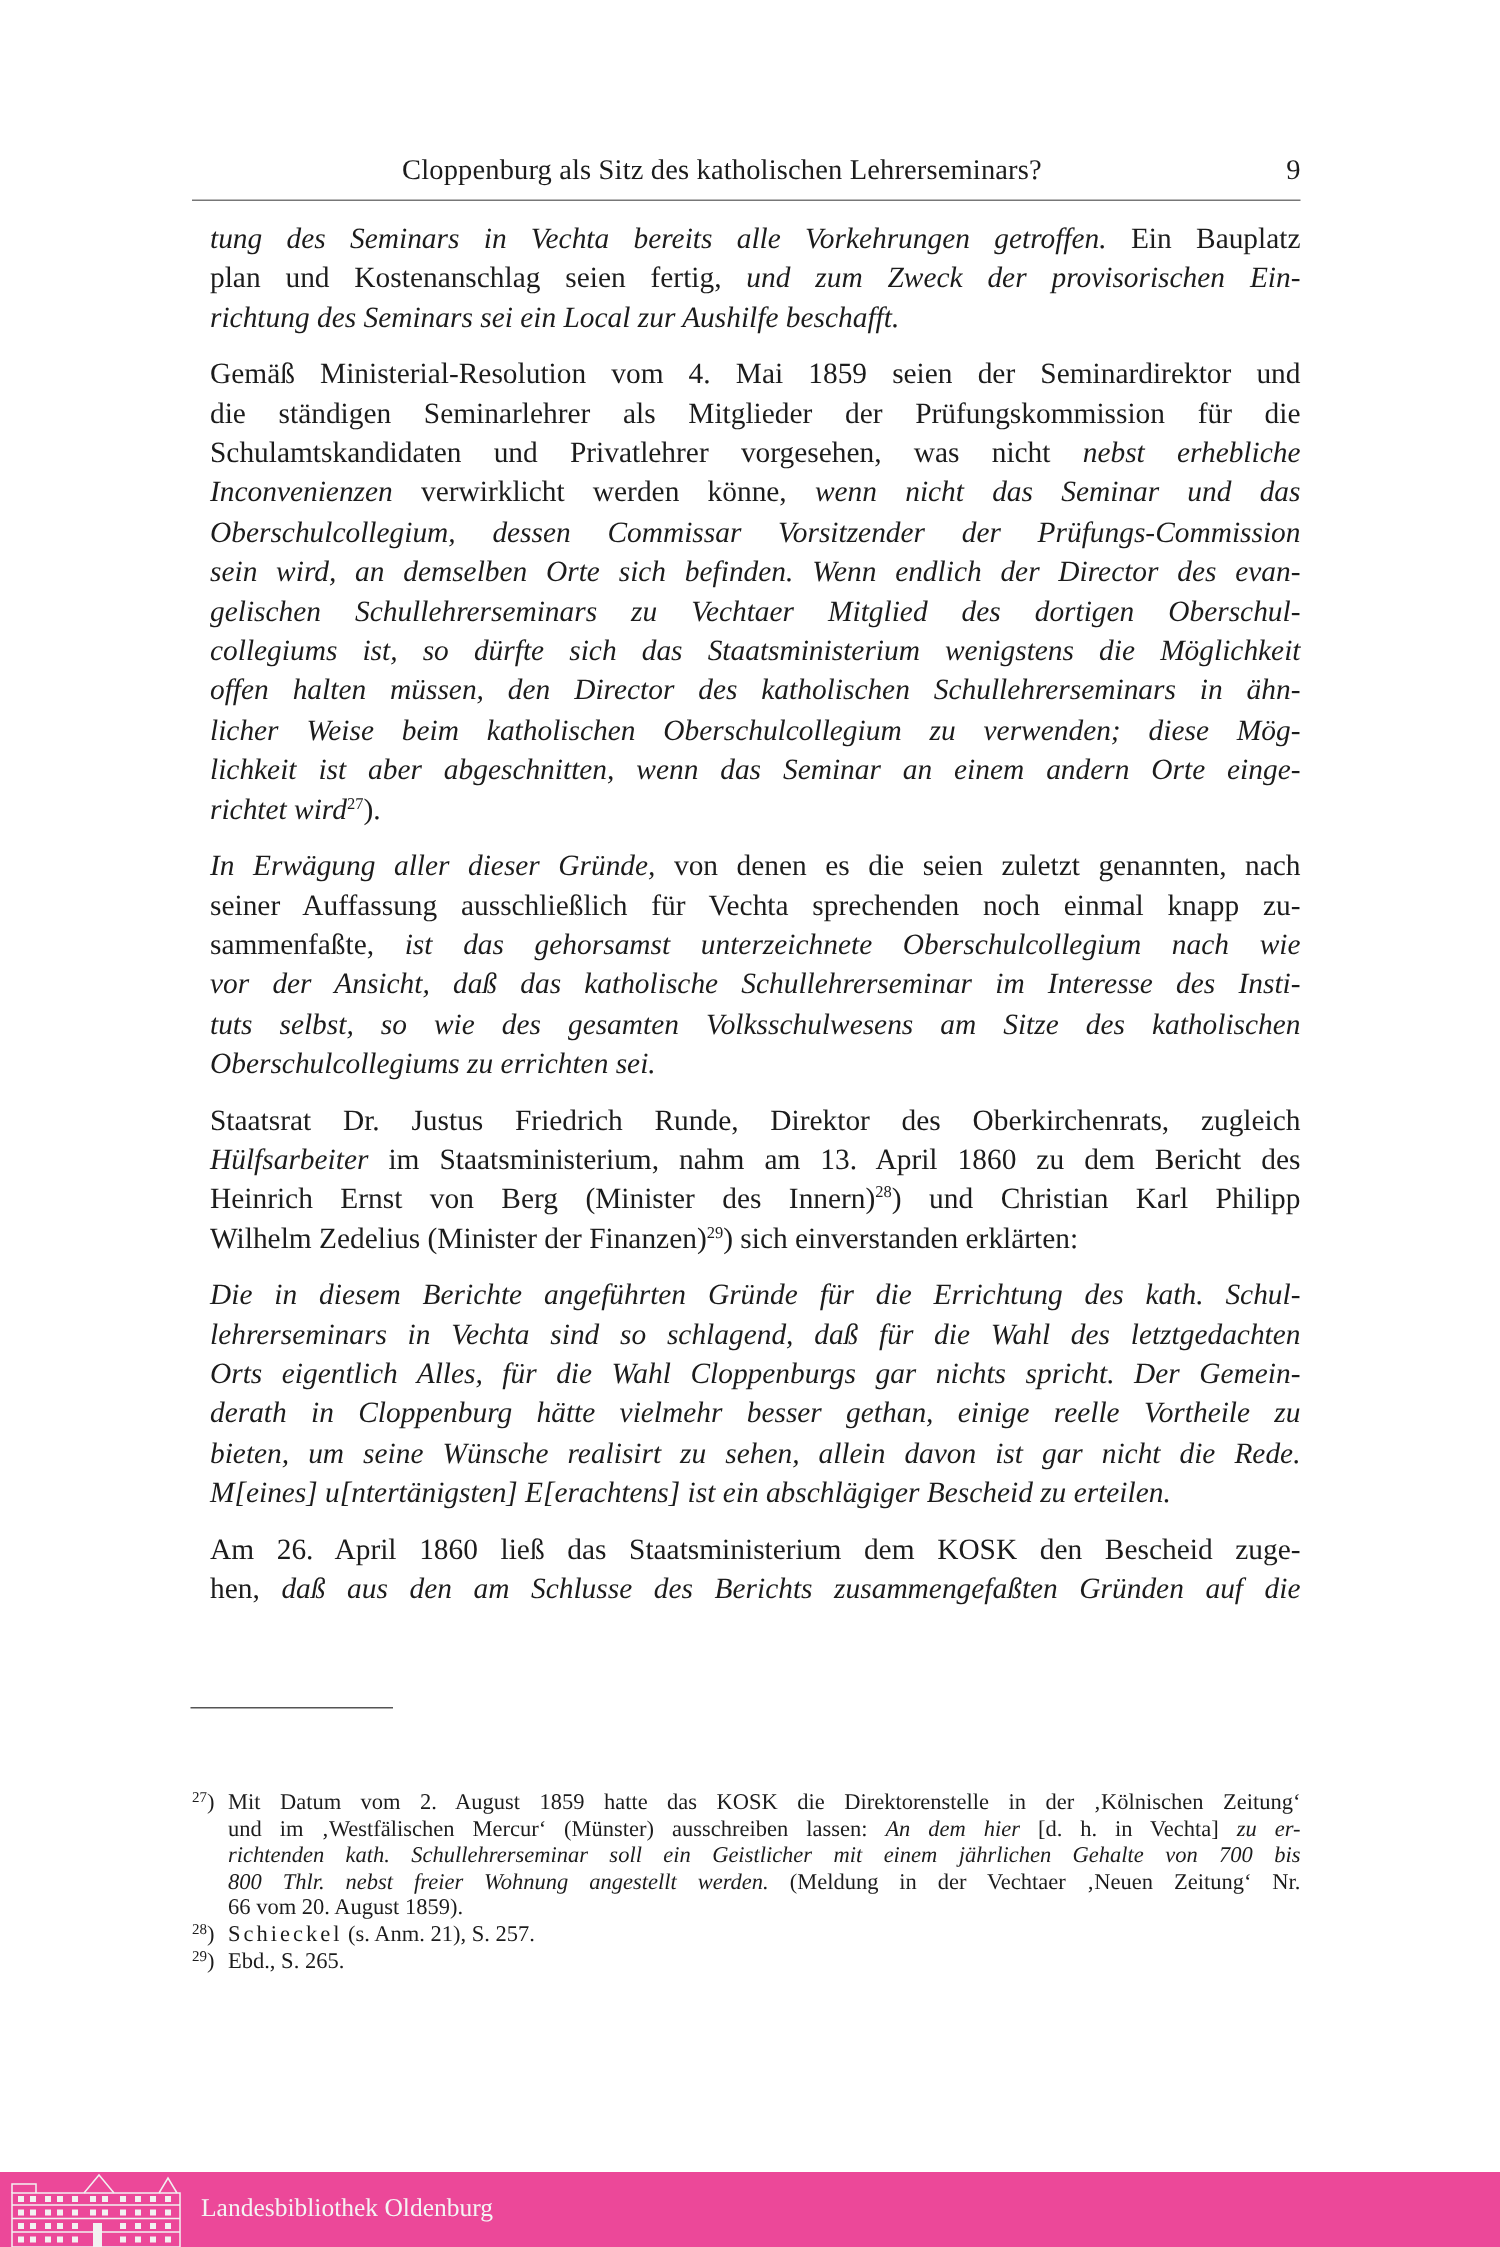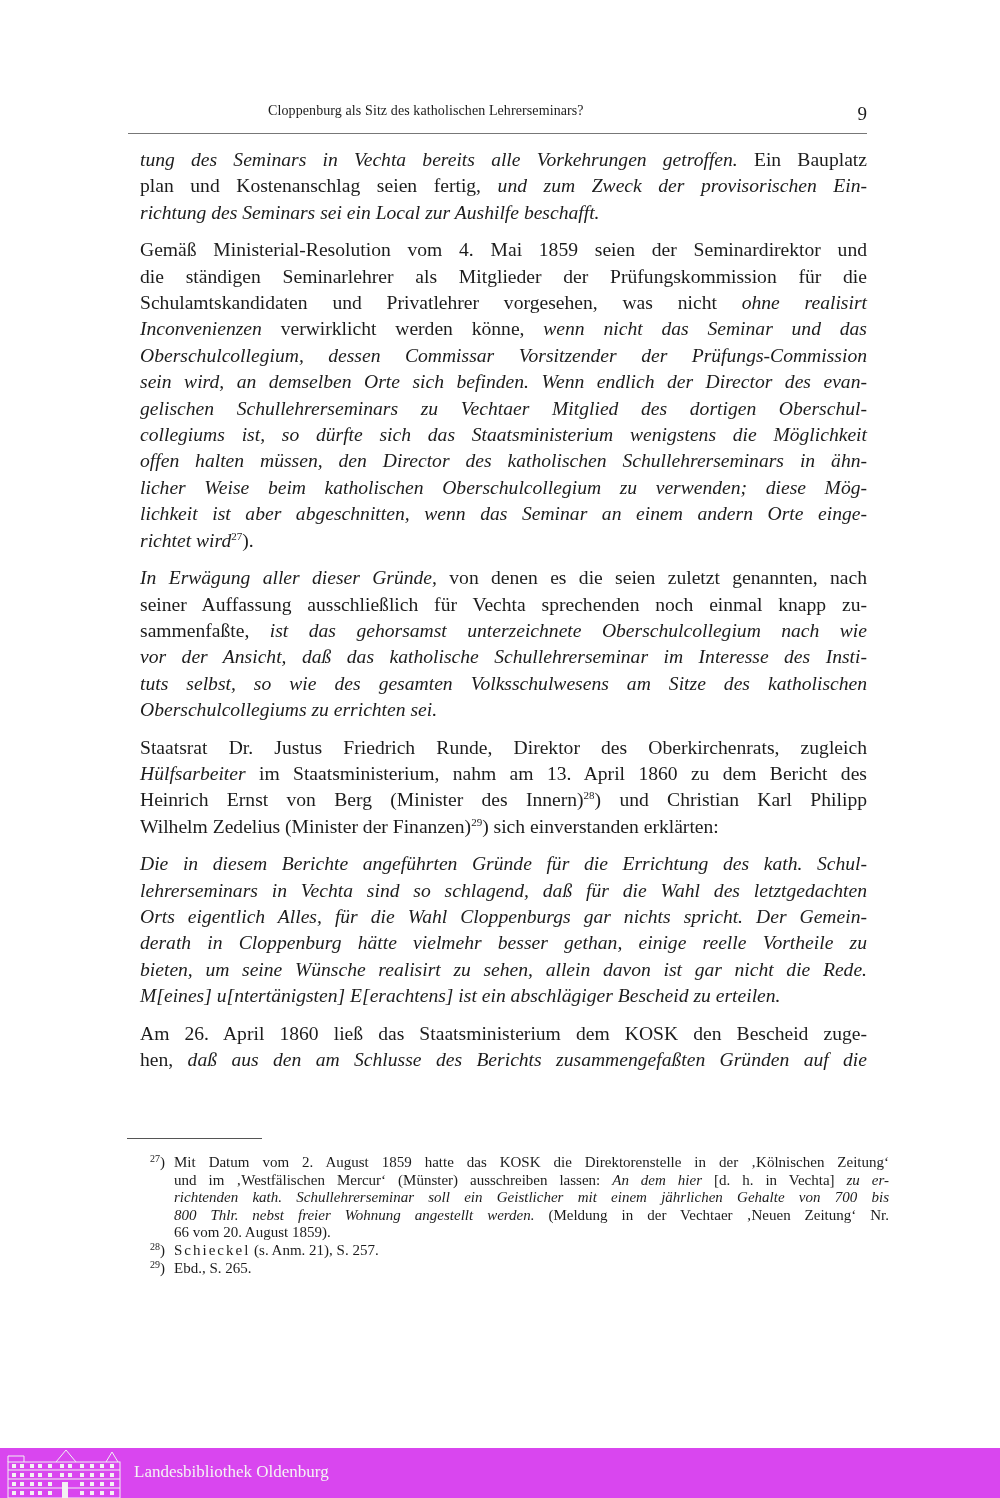--- a/index.html
+++ b/index.html
@@ -7,52 +7,52 @@
     width: 1000px; height: 1498px; position: relative; overflow: hidden;
     background: #ffffff; color: #1c1c1c;
     font-family: "Liberation Serif", "DejaVu Serif", serif;
   }
   .page-header {
     position: absolute; left: 128px; top: 100px; width: 739px; height: 33px;
     border-bottom: 1px solid #777;
   }
   .running-title {
     position: absolute; left: 140px; top: 3px;
-    font-size: 14px; letter-spacing: 0.1px;
+    font-size: 19px; letter-spacing: 0.1px;
   }
   .page-number {
     position: absolute; right: 0; top: 3px; font-size: 19px;
   }
   .body-text {
     position: absolute; left: 128px; top: 147px; width: 739px;
   }
   .para {
     margin: 0 0 11px 12px; font-size: 19.6px; line-height: 26.4px;
     text-align: justify; hyphens: manual;
   }
   .para .line { display: block; text-align: justify; text-align-last: justify; white-space: nowrap; }
   .para .line.last { text-align-last: left; }
   i { font-style: italic; }
   sup { font-size: 11px; vertical-align: 7px; line-height: 0; }
   .footnote-rule {
     position: absolute; left: 127px; top: 1138px; width: 135px; height: 0;
     border-top: 1px solid #555;
   }
   .footnotes {
-    position: absolute; left: 128px; top: 1154px; width: 739px; margin-left: 22px;
+    position: absolute; left: 128px; top: 1194px; width: 739px;
   }
   .fn { position: relative; padding-left: 24px; font-size: 15px; line-height: 17.6px; }
   .fn .fn-mark { position: absolute; left: 0; top: 0; }
   .fn .fn-mark sup { font-size: 10px; vertical-align: 5px; }
   .fn .line { display: block; white-space: nowrap; text-align: justify; text-align-last: justify; }
   .fn .line.last { text-align-last: left; }
   .spaced { letter-spacing: 2px; }
   .footer-bar {
     position: absolute; left: 0; top: 1448px; width: 1000px; height: 50px;
-    background: #d946ef;
+    background: #ec4899;
   }
   .library-logo { position: absolute; left: 6px; top: 0; width: 118px; height: 50px; }
   .library-name {
     position: absolute; left: 134px; top: 14px; color: #f4f4f4;
     font-size: 17px; font-family: "Liberation Serif", serif;
   }
 </style>
 </head>
 <body>
 
@@ -63,21 +63,21 @@
 
 <div class="body-text" id="body-text">
     <p class="para">
       <span class="line"><i>tung des Seminars in Vechta bereits alle Vorkehrungen getroffen.</i><span> Ein Bauplatz</span></span>
       <span class="line"><span>plan und Kostenanschlag seien fertig, </span><i>und zum Zweck der provisorischen Ein-</i></span>
       <span class="line last"><i>richtung des Seminars sei ein Local zur Aushilfe beschafft.</i></span>
     </p>
     <p class="para">
       <span class="line"><span>Gemäß Ministerial-Resolution vom 4. Mai 1859 seien der Seminardirektor und</span></span>
       <span class="line"><span>die ständigen Seminarlehrer als Mitglieder der Prüfungskommission für die</span></span>
-      <span class="line"><span>Schulamtskandidaten und Privatlehrer vorgesehen, was nicht </span><i>ohne realisirt</i></span>
+      <span class="line"><span>Schulamtskandidaten und Privatlehrer vorgesehen, was nicht </span><i>nebst erhebliche</i></span>
       <span class="line"><i>Inconvenienzen</i><span> verwirklicht werden könne, </span><i>wenn nicht das Seminar und das</i></span>
       <span class="line"><i>Oberschulcollegium, dessen Commissar Vorsitzender der Prüfungs-Commission</i></span>
       <span class="line"><i>sein wird, an demselben Orte sich befinden. Wenn endlich der Director des evan-</i></span>
       <span class="line"><i>gelischen Schullehrerseminars zu Vechtaer Mitglied des dortigen Oberschul-</i></span>
       <span class="line"><i>collegiums ist, so dürfte sich das Staatsministerium wenigstens die Möglichkeit</i></span>
       <span class="line"><i>offen halten müssen, den Director des katholischen Schullehrerseminars in ähn-</i></span>
       <span class="line"><i>licher Weise beim katholischen Oberschulcollegium zu verwenden; diese Mög-</i></span>
       <span class="line"><i>lichkeit ist aber abgeschnitten, wenn das Seminar an einem andern Orte einge-</i></span>
       <span class="line last"><i>richtet wird</i><sup>27</sup><span>).</span></span>
     </p>

